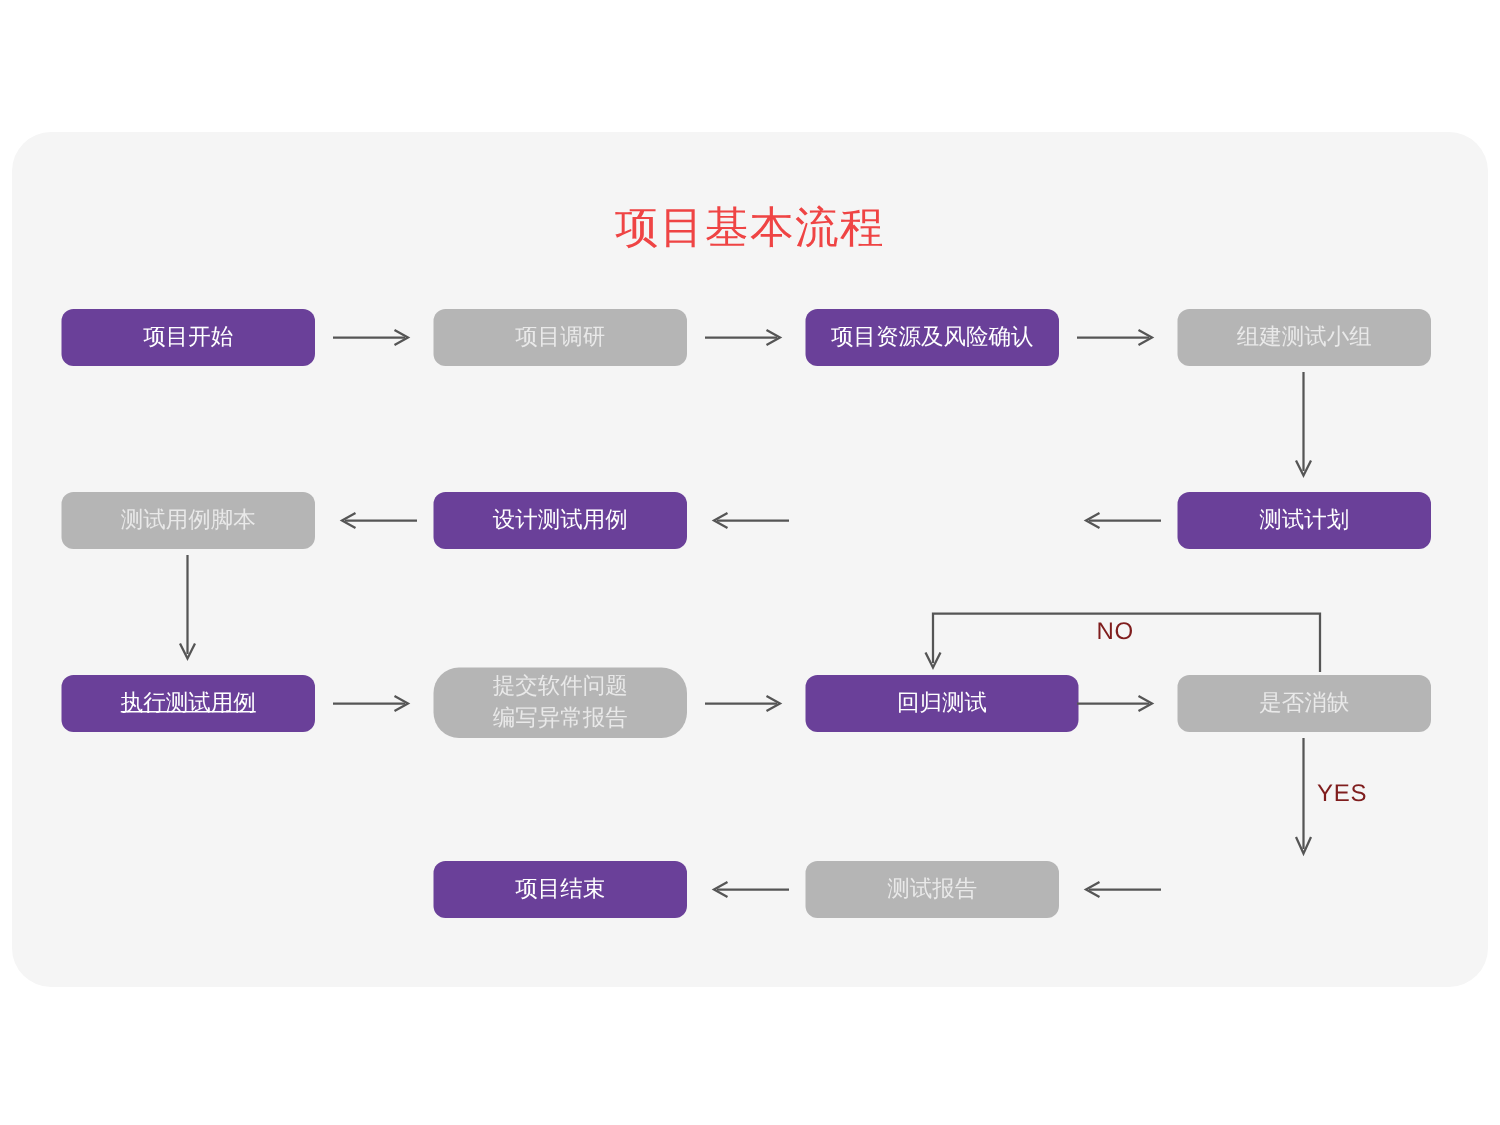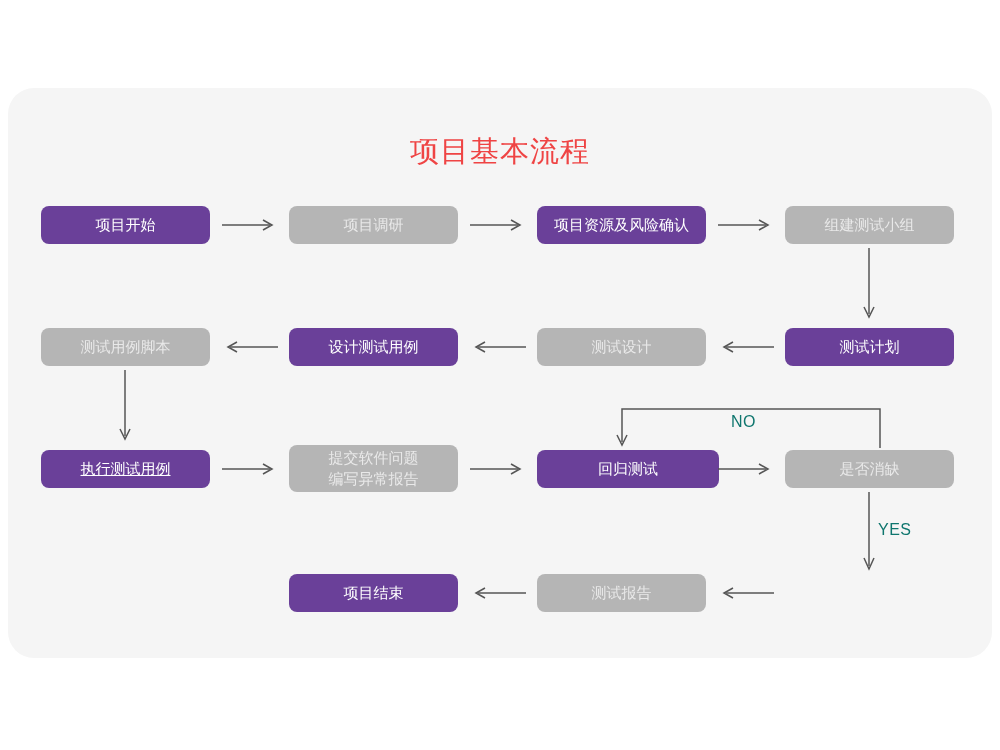--- a/index.html
+++ b/index.html
@@ -87,21 +87,21 @@
     pointer-events: none;
   }
   .arrow-path {
     position: absolute;
     pointer-events: none;
   }
 
   .edge-label {
     position: absolute;
     font-size: 16px;
-    color: #0f766e;
+    color: #7f1d1d;
     letter-spacing: 0.5px;
     user-select: none;
   }
 </style>
 </head>
 <body>
 
 <div id="page">
 
   <div class="card"></div>
@@ -155,21 +155,20 @@
 
   <div class="node purple" style="left:289px; top:328px; width:169px;">设计测试用例</div>
 
   <div class="arrow-h" style="left:470px; top:340px;">
     <svg width="56" height="14" viewBox="0 0 56 14">
       <path d="M8 7 H56" stroke="#555555" stroke-width="1.5" fill="none"></path>
       <path d="M15 2 L6 7 L15 12" stroke="#555555" stroke-width="1.5" fill="none"></path>
     </svg>
   </div>
 
-  <div class="node gray" style="left:537px; top:328px; width:169px;">测试设计</div>
 
   <div class="arrow-h" style="left:718px; top:340px;">
     <svg width="56" height="14" viewBox="0 0 56 14">
       <path d="M8 7 H56" stroke="#555555" stroke-width="1.5" fill="none"></path>
       <path d="M15 2 L6 7 L15 12" stroke="#555555" stroke-width="1.5" fill="none"></path>
     </svg>
   </div>
 
   <div class="node purple" style="left:785px; top:328px; width:169px;">测试计划</div>
 
@@ -190,21 +189,21 @@
 
   <div class="node purple" style="left:41px; top:450px; width:169px;text-decoration:underline;">执行测试用例</div>
 
   <div class="arrow-h" style="left:222px; top:462px;">
     <svg width="56" height="14" viewBox="0 0 56 14">
       <path d="M0 7 H48" stroke="#555555" stroke-width="1.5" fill="none"></path>
       <path d="M41 2 L50 7 L41 12" stroke="#555555" stroke-width="1.5" fill="none"></path>
     </svg>
   </div>
 
-  <div class="node gray tall" style="left:289px; top:445px; width:169px;">提交软件问题
+  <div class="node gray tall" style="left:289px; top:445px; width:169px;border-radius:17px;">提交软件问题
 编写异常报告</div>
 
   <div class="arrow-h" style="left:470px; top:462px;">
     <svg width="56" height="14" viewBox="0 0 56 14">
       <path d="M0 7 H48" stroke="#555555" stroke-width="1.5" fill="none"></path>
       <path d="M41 2 L50 7 L41 12" stroke="#555555" stroke-width="1.5" fill="none"></path>
     </svg>
   </div>
 
   <div class="node purple" style="left:537px; top:450px; width:182px;">回归测试</div>

